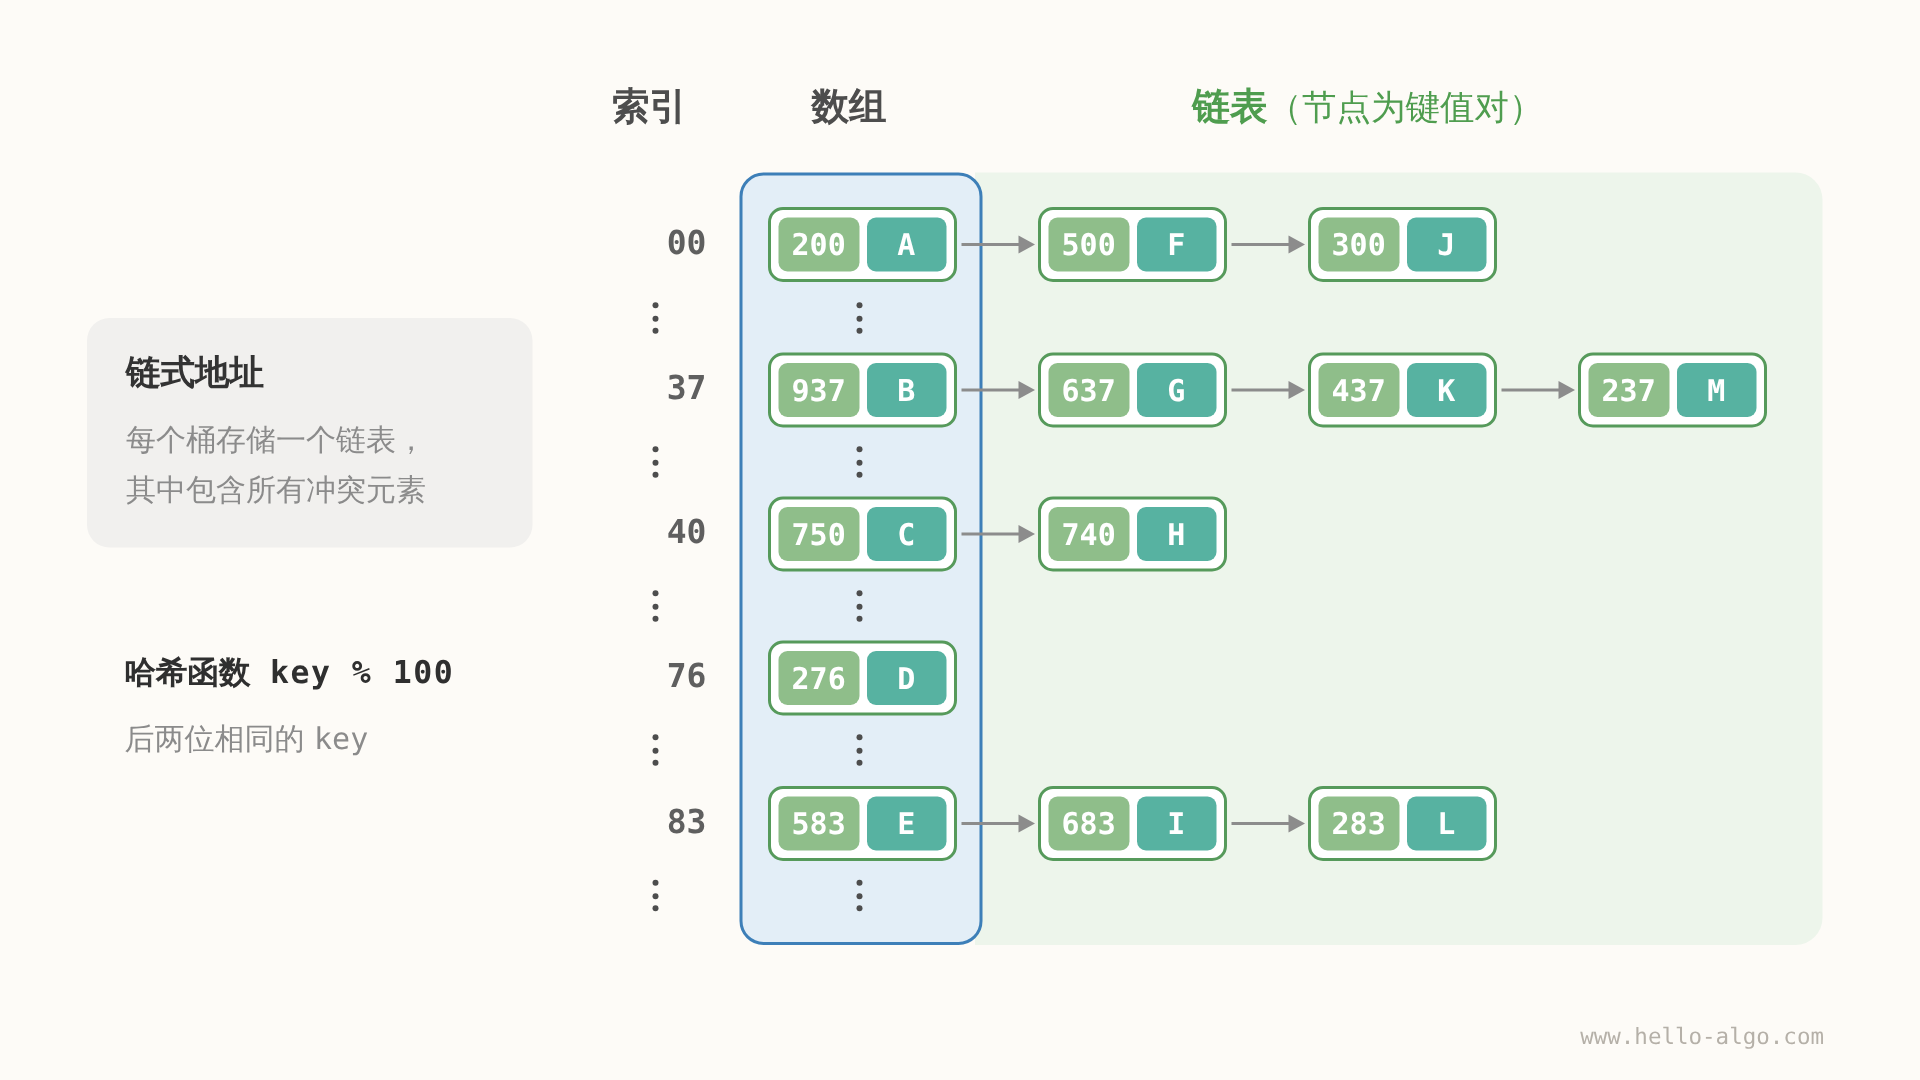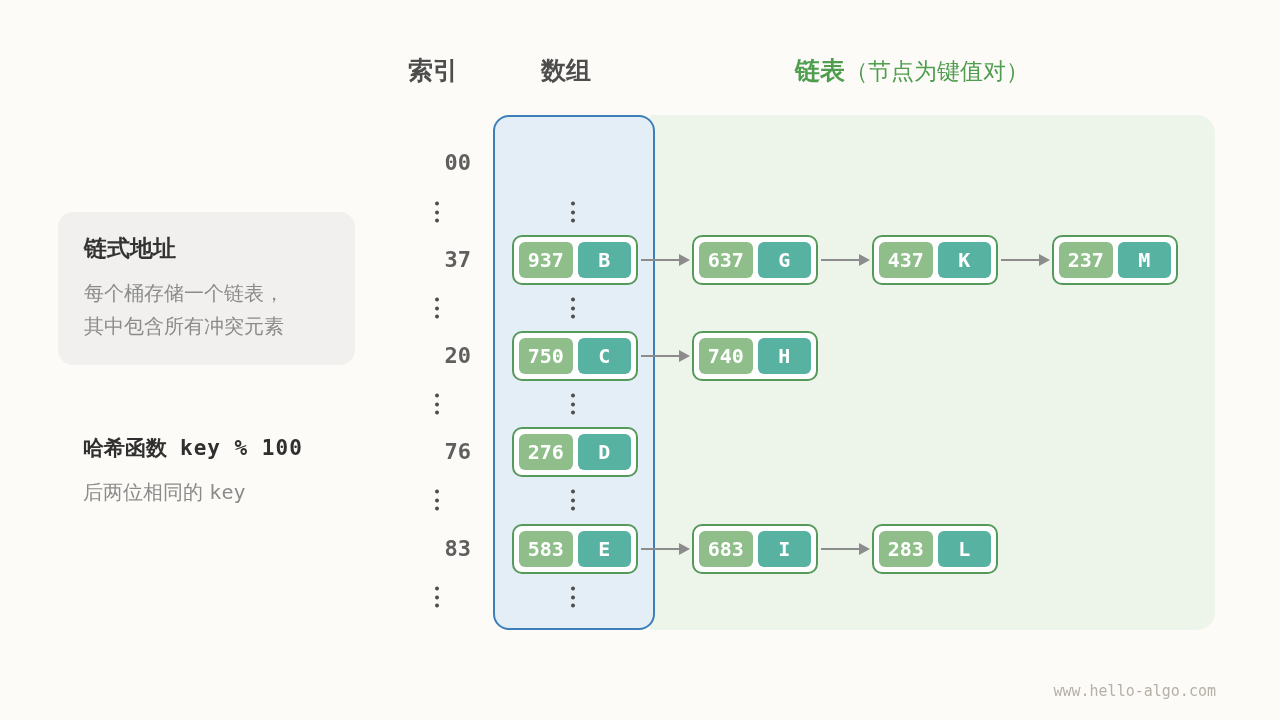--- a/index.html
+++ b/index.html
@@ -122,20 +122,36 @@
 
   <div class="hash-line">
     <span>哈希函数</span><span class="code">key % 100</span>
   </div>
   <div class="hash-note">
     <p><span>后两位相同的 </span><span class="code">key</span></p>
   </div>
 
   <div class="watermark">www.hello-algo.com</div>
 <div class="idx" style="top: 147px;">00</div>
+    <div class="row" style="top: 138px;">
+      <div class="node">
+        <span class="cell key">200</span>
+        <span class="cell val">A</span>
+      </div>
+      <div class="arrow"></div>
+      <div class="node">
+        <span class="cell key">500</span>
+        <span class="cell val">F</span>
+      </div>
+      <div class="arrow"></div>
+      <div class="node">
+        <span class="cell key">300</span>
+        <span class="cell val">J</span>
+      </div>
+    </div>
     <div class="idx" style="top: 244px;">37</div>
     <div class="row" style="top: 235px;">
       <div class="node">
         <span class="cell key">937</span>
         <span class="cell val">B</span>
       </div>
       <div class="arrow"></div>
       <div class="node">
         <span class="cell key">637</span>
         <span class="cell val">G</span>
@@ -144,21 +160,21 @@
       <div class="node">
         <span class="cell key">437</span>
         <span class="cell val">K</span>
       </div>
       <div class="arrow"></div>
       <div class="node">
         <span class="cell key">237</span>
         <span class="cell val">M</span>
       </div>
     </div>
-    <div class="idx" style="top: 340px;">20</div>
+    <div class="idx" style="top: 340px;">40</div>
     <div class="row" style="top: 331px; justify-content: flex-end;">
       <div class="node">
         <span class="cell key">750</span>
         <span class="cell val">C</span>
       </div>
       <div class="arrow"></div>
       <div class="node">
         <span class="cell key">740</span>
         <span class="cell val">H</span>
       </div>

